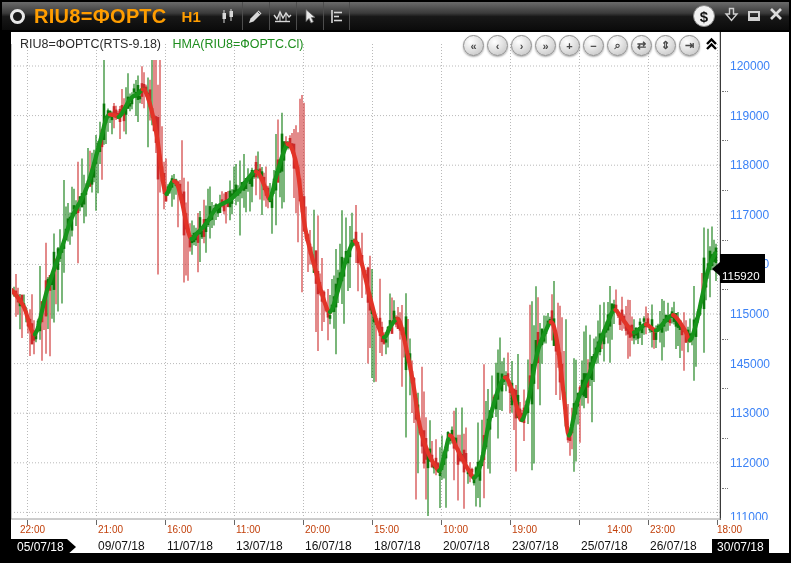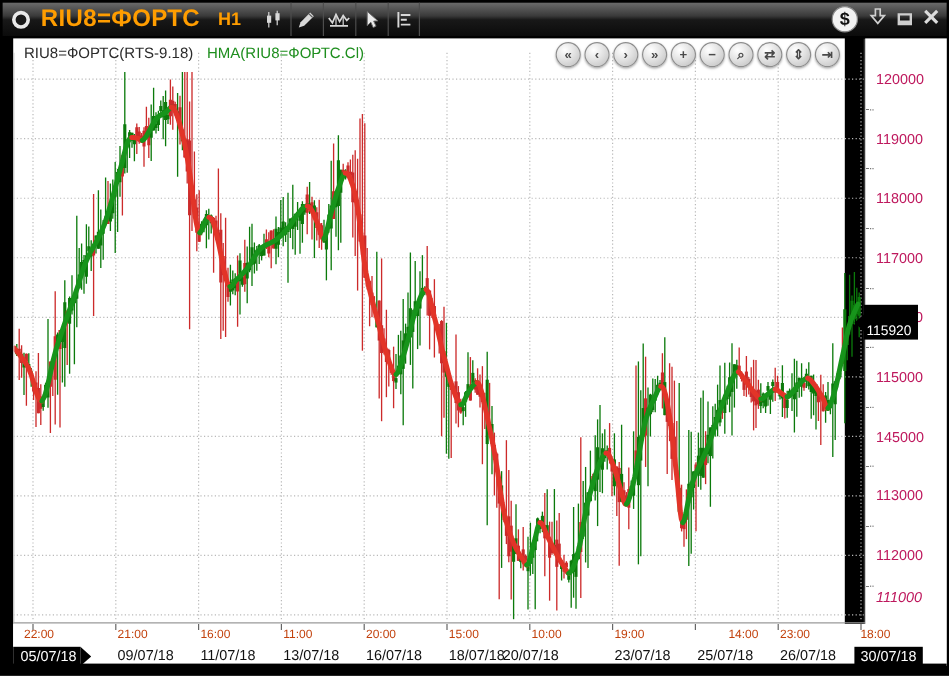--- a/index.html
+++ b/index.html
@@ -30,39 +30,39 @@
   .tb-btn:last-child{ border-right:1px solid #4d4d4d;}
   .tb-right{ position:absolute; right:6px; top:0; height:28px; display:flex; align-items:center; gap:9px;}
   .dollar{
     width:22px; height:22px; border-radius:50%; background:#f2f2f2; color:#111;
     font-weight:bold; font-size:15px; display:flex; align-items:center; justify-content:center;
     border:1px solid #888;
   }
   .restore-glyph{ width:12px; height:10px; border:2px solid #cfcfcf; border-bottom:4px solid #cfcfcf; background:transparent; display:inline-block;}
   
   .chart-region{
-    position:absolute; left:9px; top:30px; width:693px; height:523px;
+    position:absolute; left:9px; top:30px; width:780px; height:523px;
     background:#fff; overflow:visible;
   }
   .chart-header{ position:absolute; left:9px; top:5px; font-size:12.5px; z-index:3; white-space:nowrap;}
   .instr{ color:#2b2b2b;}
   .indic{ color:#1e8e1e; margin-left:8px;}
   .nav-row{ position:absolute; left:452px; top:3px; display:flex; gap:3px; z-index:6;}
   .nav-btn{
     width:21px; height:21px; border-radius:50%;
     background:radial-gradient(circle at 35% 30%, #ffffff 0%, #e3e3e3 45%, #bdbdbd 100%);
     border:1px solid #8d8d8d; color:#4a4a4a; font-weight:bold; font-size:11px;
     display:flex; align-items:center; justify-content:center; cursor:default;
     box-shadow:0 1px 2px rgba(0,0,0,.35);
   }
   .collapse-btn{ position:absolute; left:694px; top:5px; z-index:6; cursor:default;}
   #plot{ position:absolute; left:0; top:0;}
   
   .price-pane{ position:absolute; left:710px; top:0; width:70px; height:488px; background:#fff;}
-  .p-label{ position:absolute; left:9px; font-size:12px; color:#be185d; white-space:nowrap;}
+  .p-label{ position:absolute; left:9px; font-size:12px; color:#3b82f6; white-space:nowrap;}
   .p-minor{ position:absolute; left:1px; width:6px; border-top:1px dotted #777;}
   .price-tag{ position:absolute; left:-9px; display:flex; align-items:center; height:15px; z-index:5;}
   .price-tag .arr{ width:0; height:0; border-top:7px solid transparent; border-bottom:7px solid transparent; border-right:8px solid #000;}
   .price-tag .val{ background:#000; color:#fff; font-size:11.5px; padding:16px 5px 1px 2px; line-height:12px;}
   
   .time-axis{ position:absolute; left:0; top:488px; width:780px; height:35px; background:#fff;}
   .t-tick{ position:absolute; top:0; width:1px; height:5px; background:#666;}
   .t-time{ position:absolute; top:4px; font-size:10px; color:#c2410c; white-space:nowrap;text-align:right;}
   .t-date{ position:absolute; top:19px; font-size:12px; color:#111; white-space:nowrap;}
   .date-tag-first{ position:absolute; top:19px; left:0; display:flex; align-items:center; z-index:4;}
@@ -932,21 +932,21 @@
         <div class="p-label" style="top: 225.4px;">116000</div>
         <div class="p-minor" style="top: 257.2px;"></div>
         <div class="p-label" style="top: 275px;">115000</div>
         <div class="p-minor" style="top: 306.8px;"></div>
         <div class="p-label" style="top: 324.6px;">145000</div>
         <div class="p-minor" style="top: 356.4px;"></div>
         <div class="p-label" style="top: 374.2px;">113000</div>
         <div class="p-minor" style="top: 406px;"></div>
         <div class="p-label" style="top: 423.8px;">112000</div>
         <div class="p-minor" style="top: 455.6px;"></div>
-        <div class="p-label" style="top: 459px; font-style: italic;">111000</div>
+        <div class="p-label" style="top: 478px;">111000</div>
         <div class="price-tag" style="top: 229.368px;">
           <span class="arr"></span>
           <span class="val">115920</span>
         </div>
       </div>
 
     <div class="time-axis" id="timeAxis">
         <div class="t-tick" style="left: 16px;"></div>
         <div class="t-time" style="left: 9px;">22:00</div>
         <div class="date-tag-first">
@@ -963,21 +963,21 @@
         <div class="t-time" style="left: 225px;">11:00</div>
         <div class="t-date" style="left: 225px;">13/07/18</div>
         <div class="t-tick" style="left: 292px;"></div>
         <div class="t-time" style="left: 294px;">20:00</div>
         <div class="t-date" style="left: 294px;">16/07/18</div>
         <div class="t-tick" style="left: 361px;"></div>
         <div class="t-time" style="left: 363px;">15:00</div>
         <div class="t-date" style="left: 363px;">18/07/18</div>
         <div class="t-tick" style="left: 430px;"></div>
         <div class="t-time" style="left: 432px;">10:00</div>
-        <div class="t-date" style="left: 408px;">20/07/18</div>
+        <div class="t-date" style="left: 432px;">20/07/18</div>
         <div class="t-tick" style="left: 499px;"></div>
         <div class="t-time" style="left: 501px;">19:00</div>
         <div class="t-date" style="left: 501px;">23/07/18</div>
         <div class="t-tick" style="left: 568px;"></div>
         <div class="t-time" style="left: 570px; margin-left: 26px;">14:00</div>
         <div class="t-date" style="left: 570px;">25/07/18</div>
         <div class="t-tick" style="left: 637px;"></div>
         <div class="t-time" style="left: 639px;">23:00</div>
         <div class="t-date" style="left: 639px;">26/07/18</div>
         <div class="t-tick" style="left: 706px;"></div>

